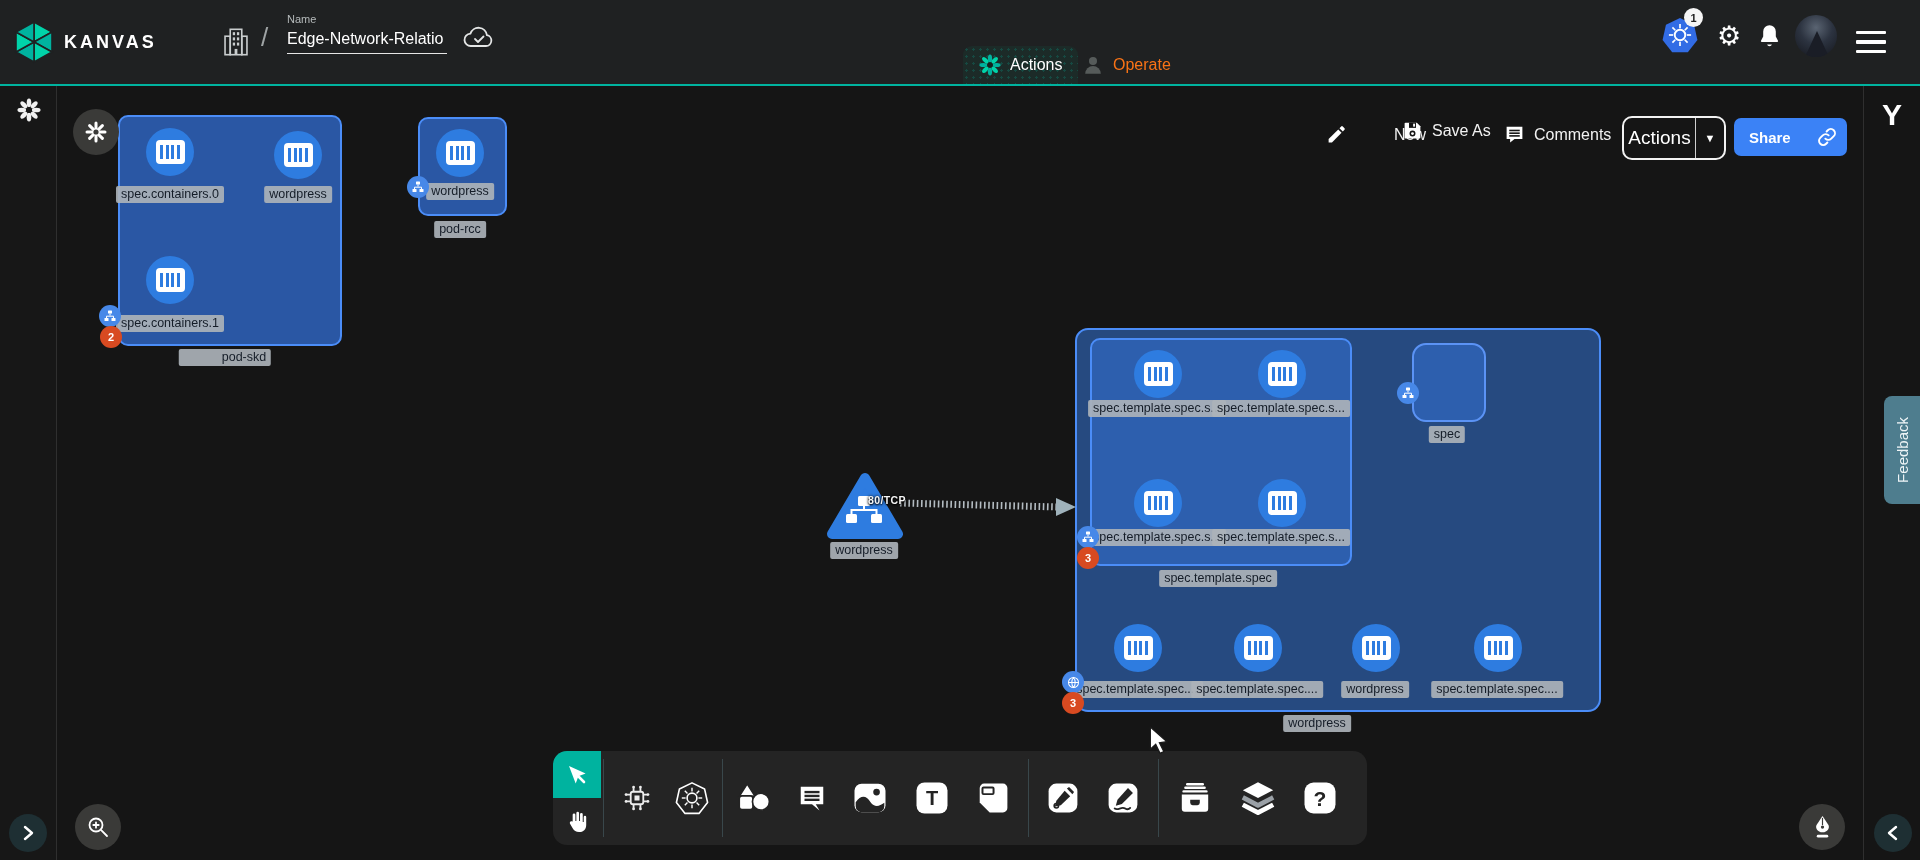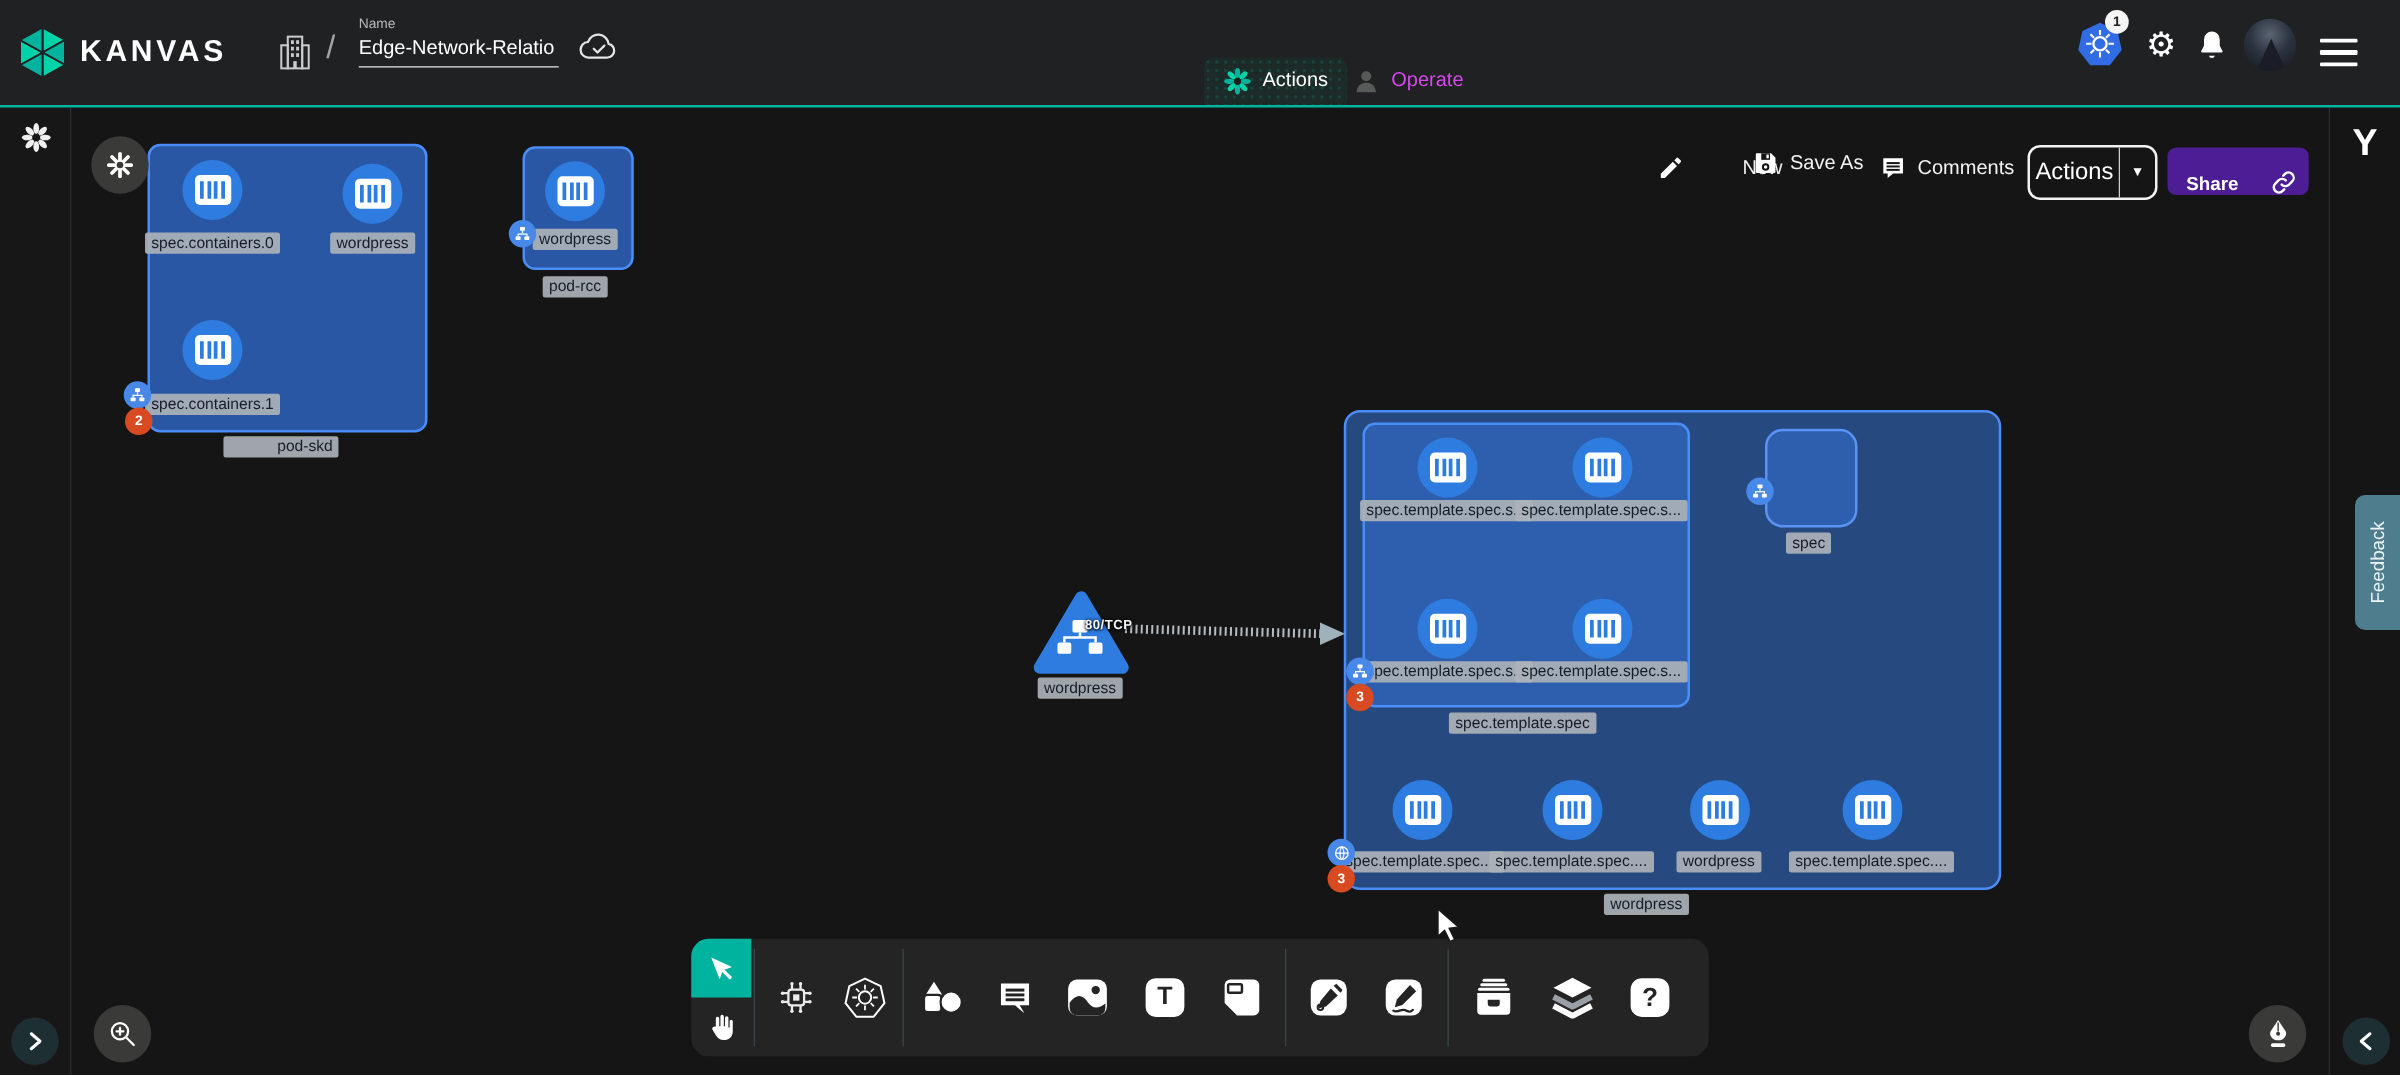--- a/index.html
+++ b/index.html
@@ -3,33 +3,33 @@
 <meta charset="utf-8">
 <style>
   html,body{margin:0;padding:0;background:#0c0c0c;}
   .stage{position:relative;width:1920px;height:860px;overflow:hidden;background:#151515;
          font-family:"Liberation Sans",sans-serif;color:#eee;}
 
   
   .hdr{position:absolute;left:0;top:0;right:0;height:84px;background:#1f2122;
        border-bottom:2px solid #00B39F;z-index:30;}
   .logo{position:absolute;left:14px;top:20px;display:flex;align-items:center;gap:10px;}
-  .brand{font-size:24px;font-weight:bold;letter-spacing:3px;color:#fff;}
+  .brand{font-size:18px;font-weight:bold;letter-spacing:3px;color:#fff;}
   .bldg{position:absolute;left:222px;top:27px;}
   .slash{position:absolute;left:261px;top:22px;font-size:26px;color:#9fa4a5;font-weight:300;}
   .namefield{position:absolute;left:287px;top:13px;}
   .namefield .lbl{font-size:11px;color:#b5babb;display:block;margin-bottom:3px;}
   .namefield .val{font-size:16px;color:#fff;border:0;border-bottom:1px solid #e6e6e6;
                   background:transparent;width:160px;padding:2px 0 5px 0;font-family:inherit;}
   .cloud{position:absolute;left:462px;top:24px;}
   .tab{position:absolute;bottom:0;height:38px;display:flex;align-items:center;gap:9px;
        padding:0 16px;border-radius:9px 9px 0 0;font-size:16px;cursor:pointer;}
   .tab-design{left:963px;color:#fff;background-color:#1c2b28;
       background-image:radial-gradient(rgba(0,179,159,.22) 1px,transparent 1.3px);background-size:7px 7px;}
-  .tab-operate{left:1066px;color:#d946ef;text-align:center;}
+  .tab-operate{left:1066px;color:#f97316;text-align:center;}
   .hico{position:absolute;display:flex;align-items:center;justify-content:center;cursor:pointer;}
   .k8swrap{left:1660px;top:15px;width:40px;height:40px;}
   .k8sbadge{position:absolute;left:1684px;top:8px;width:19px;height:19px;border-radius:50%;
             background:#f5f5f5;color:#222;font-size:11px;font-weight:bold;
             display:flex;align-items:center;justify-content:center;z-index:2;}
   .gear{left:1714px;top:21px;font-size:27px;color:#fff;width:30px;height:30px;}
   .bellw{left:1755px;top:22px;width:28px;height:28px;}
   .avatar{left:1795px;top:15px;width:42px;height:42px;border-radius:50%;overflow:hidden;
           background:radial-gradient(circle at 50% 30%,#5a6472 0%,#2c3340 45%,#14161c 100%);}
   .avatar .peak{position:absolute;left:10px;top:16px;width:0;height:0;
@@ -53,22 +53,22 @@
 
   
   .abar-item{position:absolute;display:flex;align-items:center;gap:9px;font-size:16px;
              color:#f2f2f2;cursor:pointer;z-index:25;}
   .actions-btn{position:absolute;left:1622px;top:116px;width:100px;height:40px;z-index:25;
                border:2px solid #f2f2f2;border-radius:10px;display:flex;align-items:stretch;cursor:pointer;}
   .actions-btn .albl{flex:1;display:flex;align-items:center;justify-content:center;font-size:19px;color:#fff;}
   .actions-btn .adiv{width:1px;background:#cfcfcf;}
   .actions-btn .acaret{width:28px;display:flex;align-items:center;justify-content:center;
                        color:#fff;font-size:11px;}
-  .share-btn{position:absolute;left:1734px;top:118px;height:38px;background:#4c1d95;border-radius:7px;
-             display:flex;align-items:flex-end;z-index:25;cursor:pointer;}
+  .share-btn{position:absolute;left:1734px;top:118px;height:38px;background:#3b82f6;border-radius:7px;
+             display:flex;align-items:center;z-index:25;cursor:pointer;}
   .share-btn .slbl{display:flex;align-items:center;padding:0 15px;font-size:15px;font-weight:bold;color:#fff;}
   .share-btn .sdiv{width:1px;background:rgba(255,255,255,.55);}
   .share-btn .slink{width:40px;display:flex;align-items:center;justify-content:center;}
 
   
   .grp{position:absolute;border:2.5px solid #4b8df8;border-radius:10px;z-index:2;}
   .cnode{position:absolute;width:48px;height:48px;border-radius:50%;background:#2e7ce0;
          display:flex;align-items:center;justify-content:center;z-index:4;cursor:pointer;}
   .cbox{width:29px;height:24px;background:#fff;border-radius:4px;display:flex;
         align-items:center;justify-content:center;gap:2.5px;}

